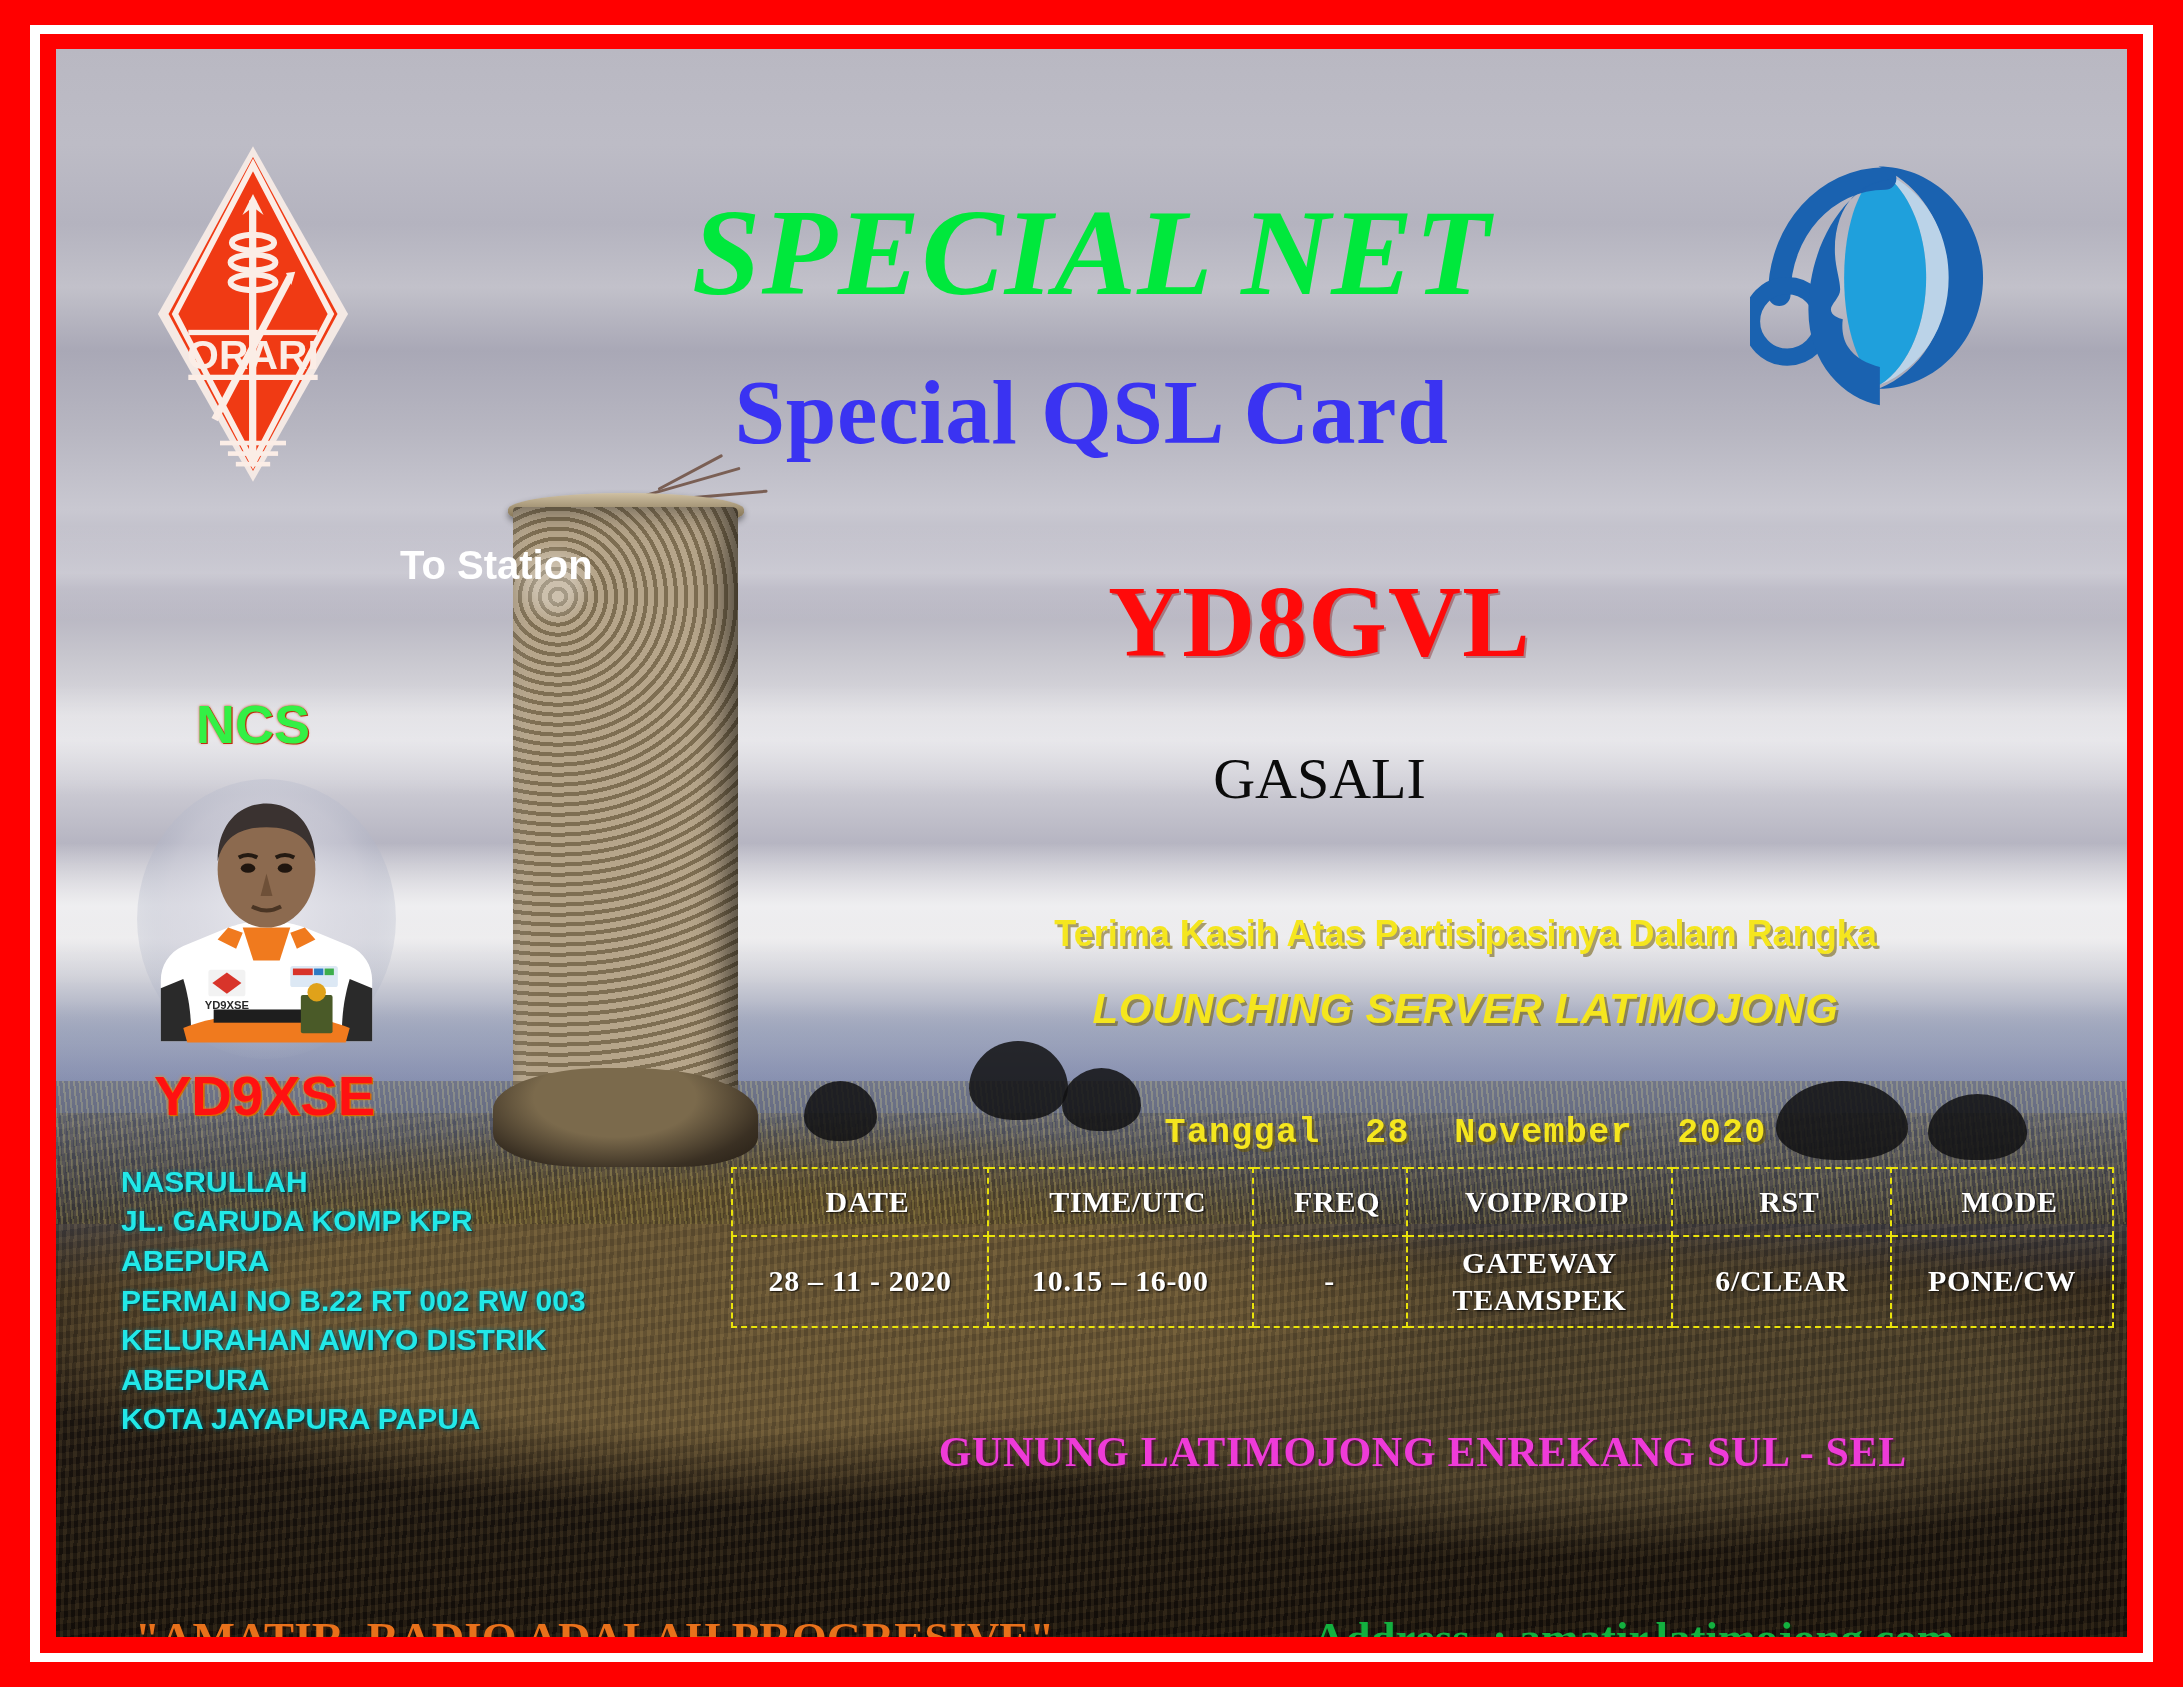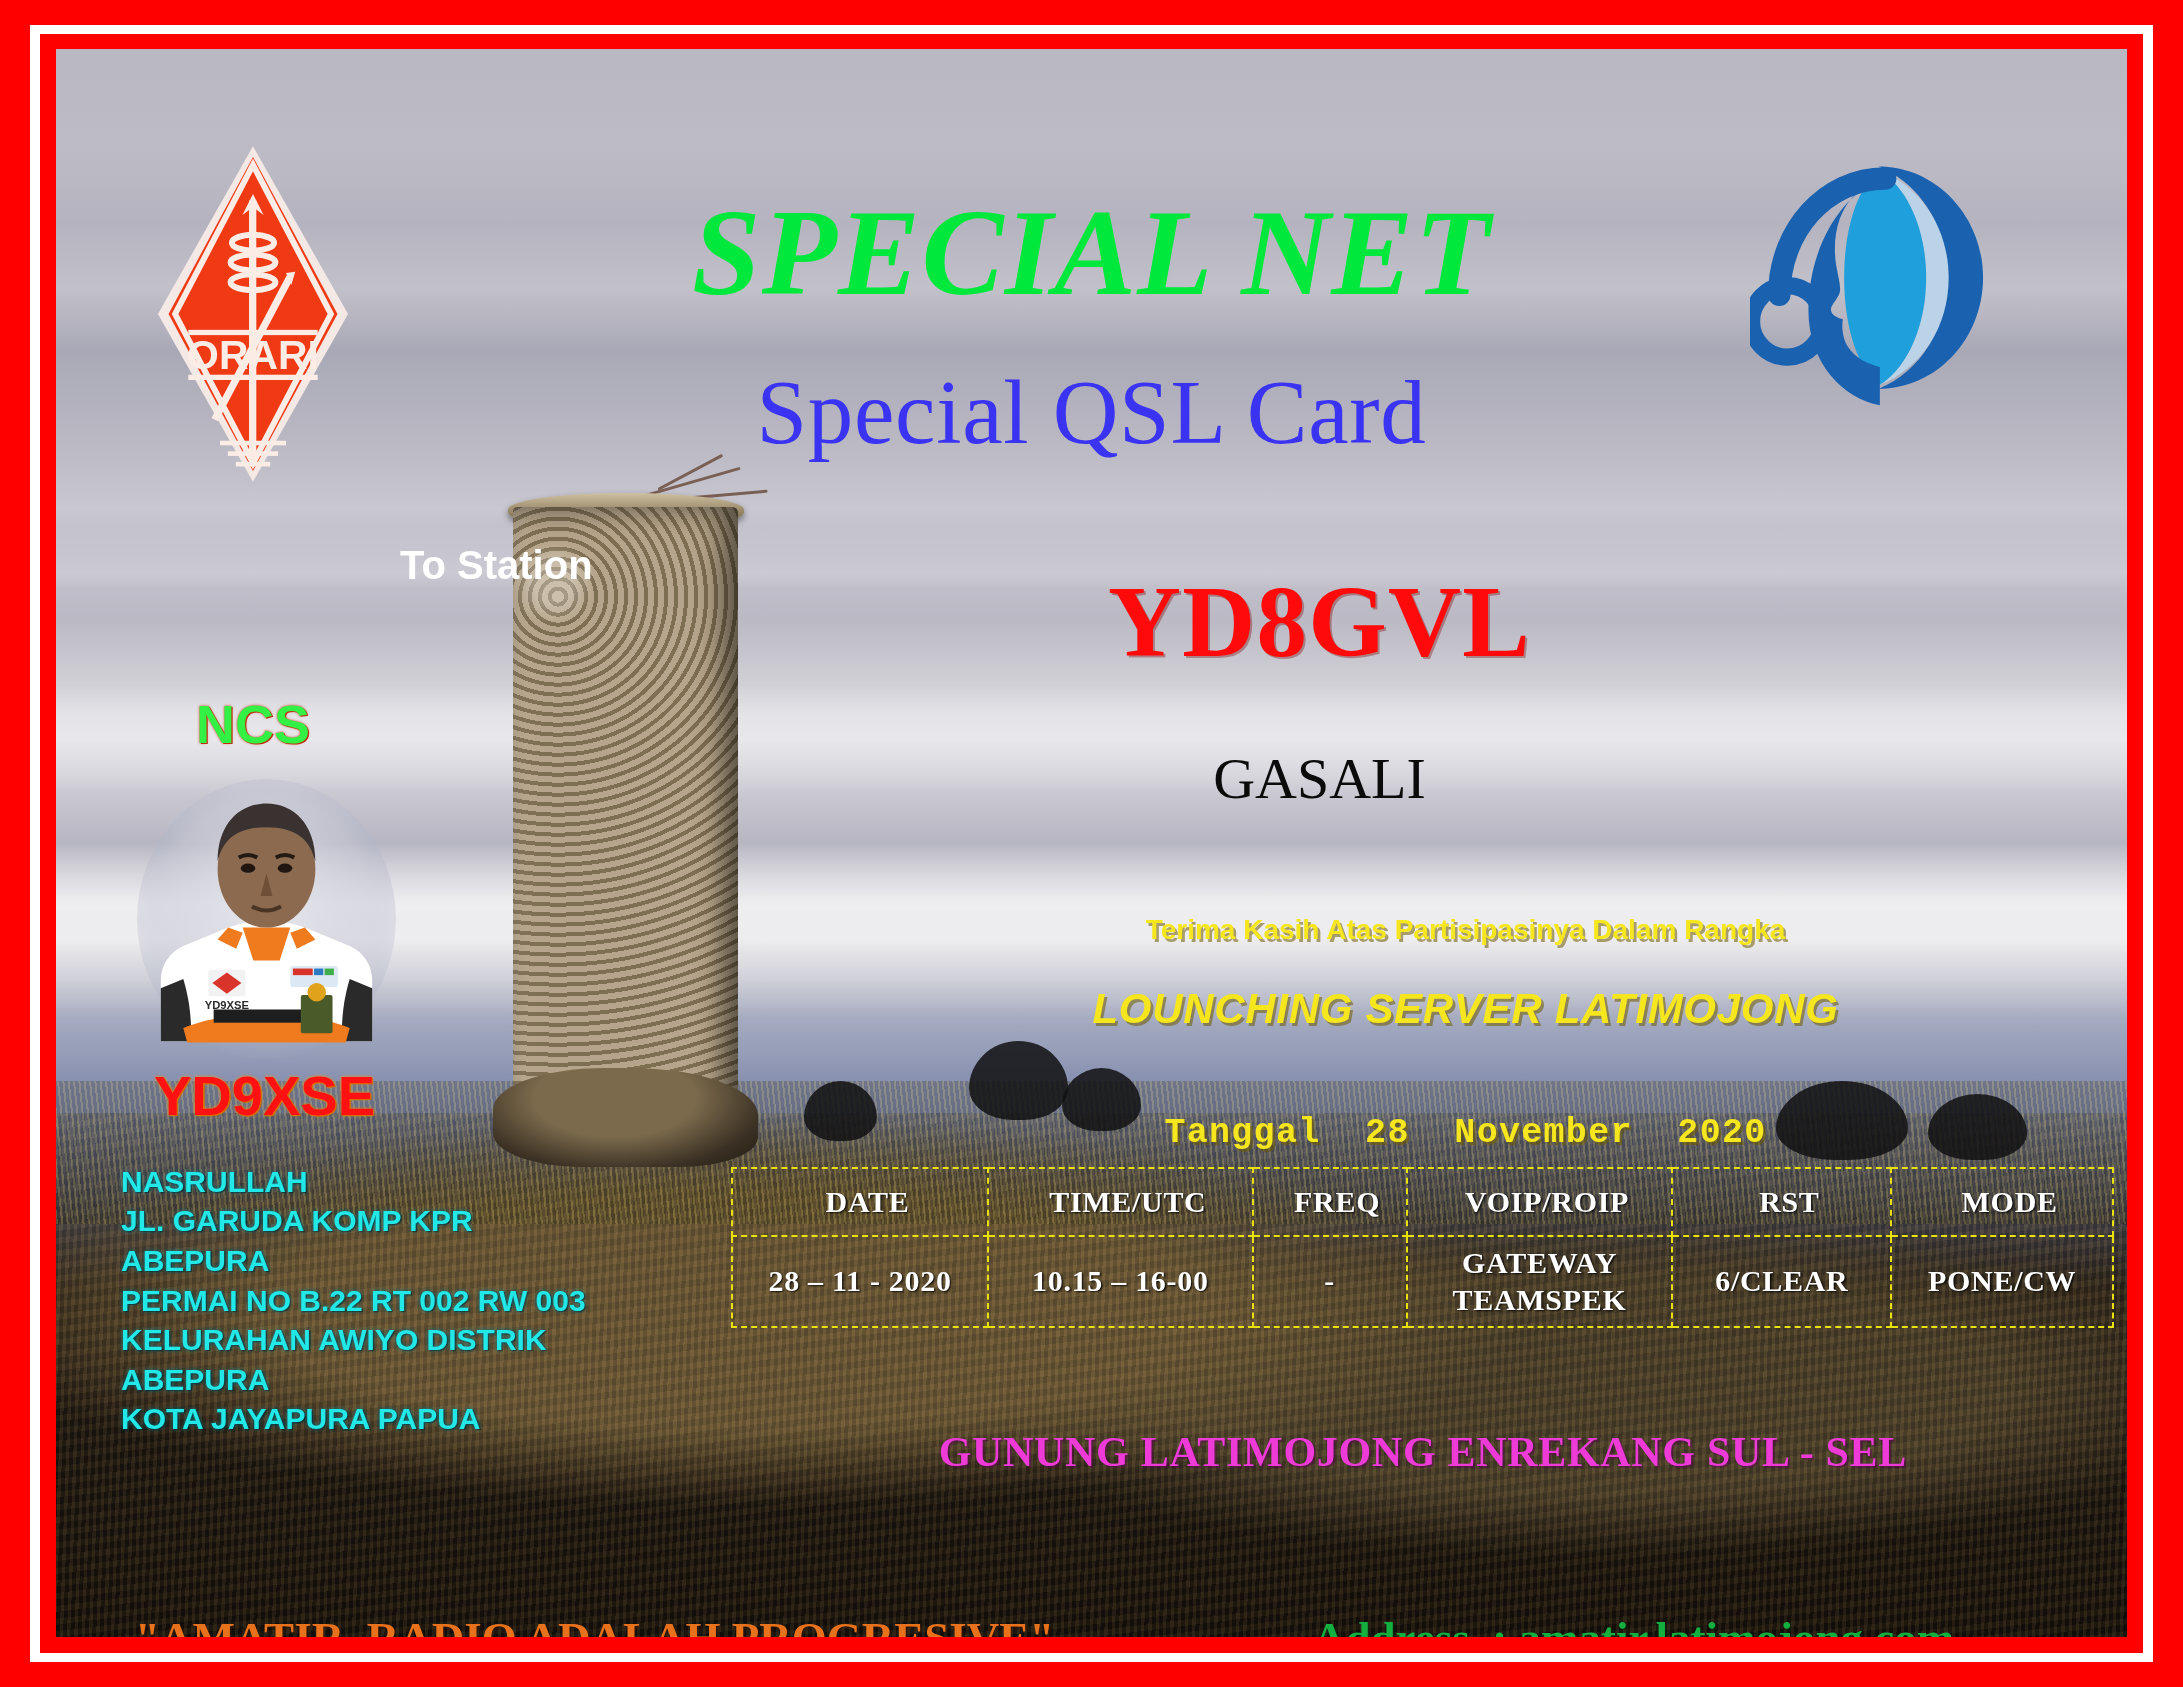--- a/index.html
+++ b/index.html
@@ -70,39 +70,39 @@
 
   
   #orari{position:absolute;left:98px;top:93px;width:198px;height:344px;}
   #rsgb{position:absolute;right:112px;top:99px;width:265px;height:258px;}
 
   
   .t{position:absolute;white-space:pre;line-height:1;}
   #title-net{left:0;right:0;top:142px;text-align:center;font-family:"Liberation Serif",serif;
       font-size:123px;font-weight:bold;font-style:italic;color:#00E83C;letter-spacing:1.3px;}
   #title-qsl{left:0;right:0;top:318px;text-align:center;font-family:"Liberation Serif",serif;
-      font-size:91px;font-weight:normal;color:#3A33F2;letter-spacing:0.7px;}
+      font-size:91px;font-weight:bold;color:#3A33F2;letter-spacing:0.7px;}
   #to-station{left:334px;top:496px;font-size:40px;font-weight:bold;color:#FFFFFF;
       font-family:Liberation Sans, sans-serif;margin-left:10px;}
   #callsign{left:913px;top:523px;width:701px;text-align:center;font-size:101px;font-weight:bold;
       color:#FF0A0A;font-family:"Liberation Serif",serif;letter-spacing:1.3px;
       text-shadow:2px 2px 0 rgba(120,0,0,.35);}
   #opname{left:913px;top:701px;width:701px;text-align:center;font-size:58px;color:#0B0B0B;
       font-family:"Liberation Serif",serif;font-weight:normal;}
 
   #ncs{left:140px;top:648px;font-family:"Liberation Sans",sans-serif;font-size:54px;font-weight:bold;
       color:#33F045;text-shadow:0 0 2.6px #d03010,1.3px 1.3px 0 #b8300f;}
   #ncs-call{left:98px;top:1019px;font-family:"Liberation Sans",sans-serif;font-size:56px;font-weight:bold;
       color:#FF1111;text-shadow:0 0 3.3px #ff9000,1.3px 1.3px 0 #c06000;}
   #op-photo{position:absolute;left:78px;top:728px;width:265px;height:284px;}
 
   .yellow-line{left:761px;width:1297px;text-align:center;color:#F5E61E;
       font-family:"Liberation Sans",sans-serif;font-weight:bold;
       text-shadow:2.6px 2.6px 0 rgba(110,90,0,.55);}
-  #y1{top:867px;font-size:28px;}
+  #y1{top:867px;font-size:36px;}
   #y2{top:939px;font-size:42px;font-style:italic;letter-spacing:0.7px;}
   #y3{top:1067px;font-size:35px;letter-spacing:1.3px;font-family:Liberation Mono, monospace;}
 
   
   #qso-table{position:absolute;left:675px;top:1118px;width:1383px;border-collapse:collapse;
       border:2.6px dashed #E9E20A;}
   #qso-table th,#qso-table td{border:2px dashed #E9E20A;color:#FFFFFF;text-align:center;
       font-family:"Liberation Serif",serif;font-weight:bold;
       text-shadow:1.3px 1.3px 2px rgba(0,0,0,.85);}
   #qso-table th{font-size:30px;height:64px;letter-spacing:0.7px;padding-left:16px;}

